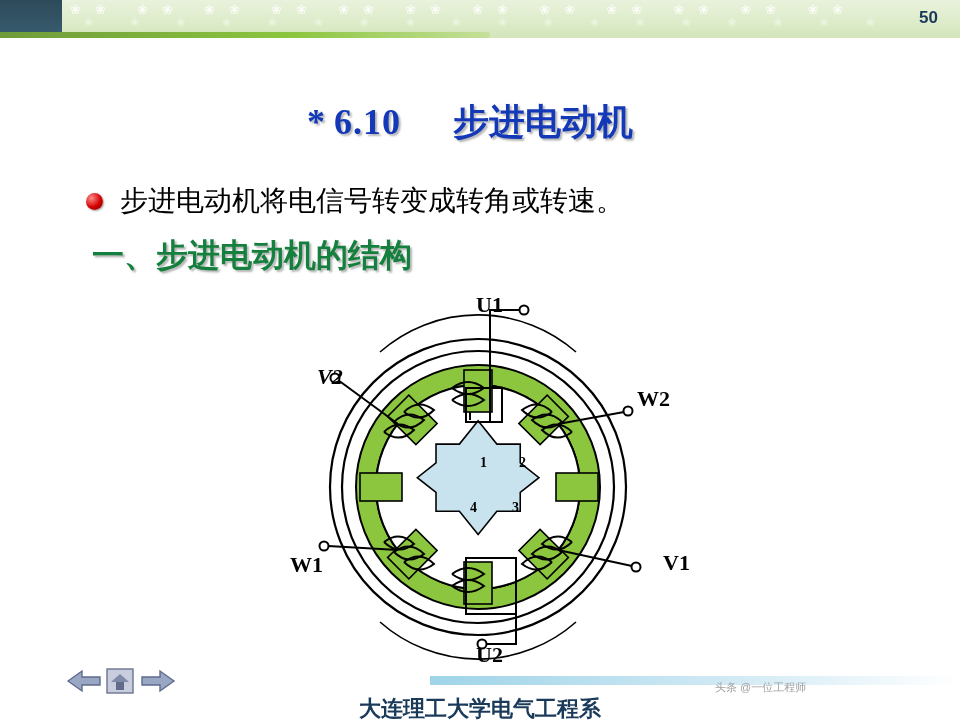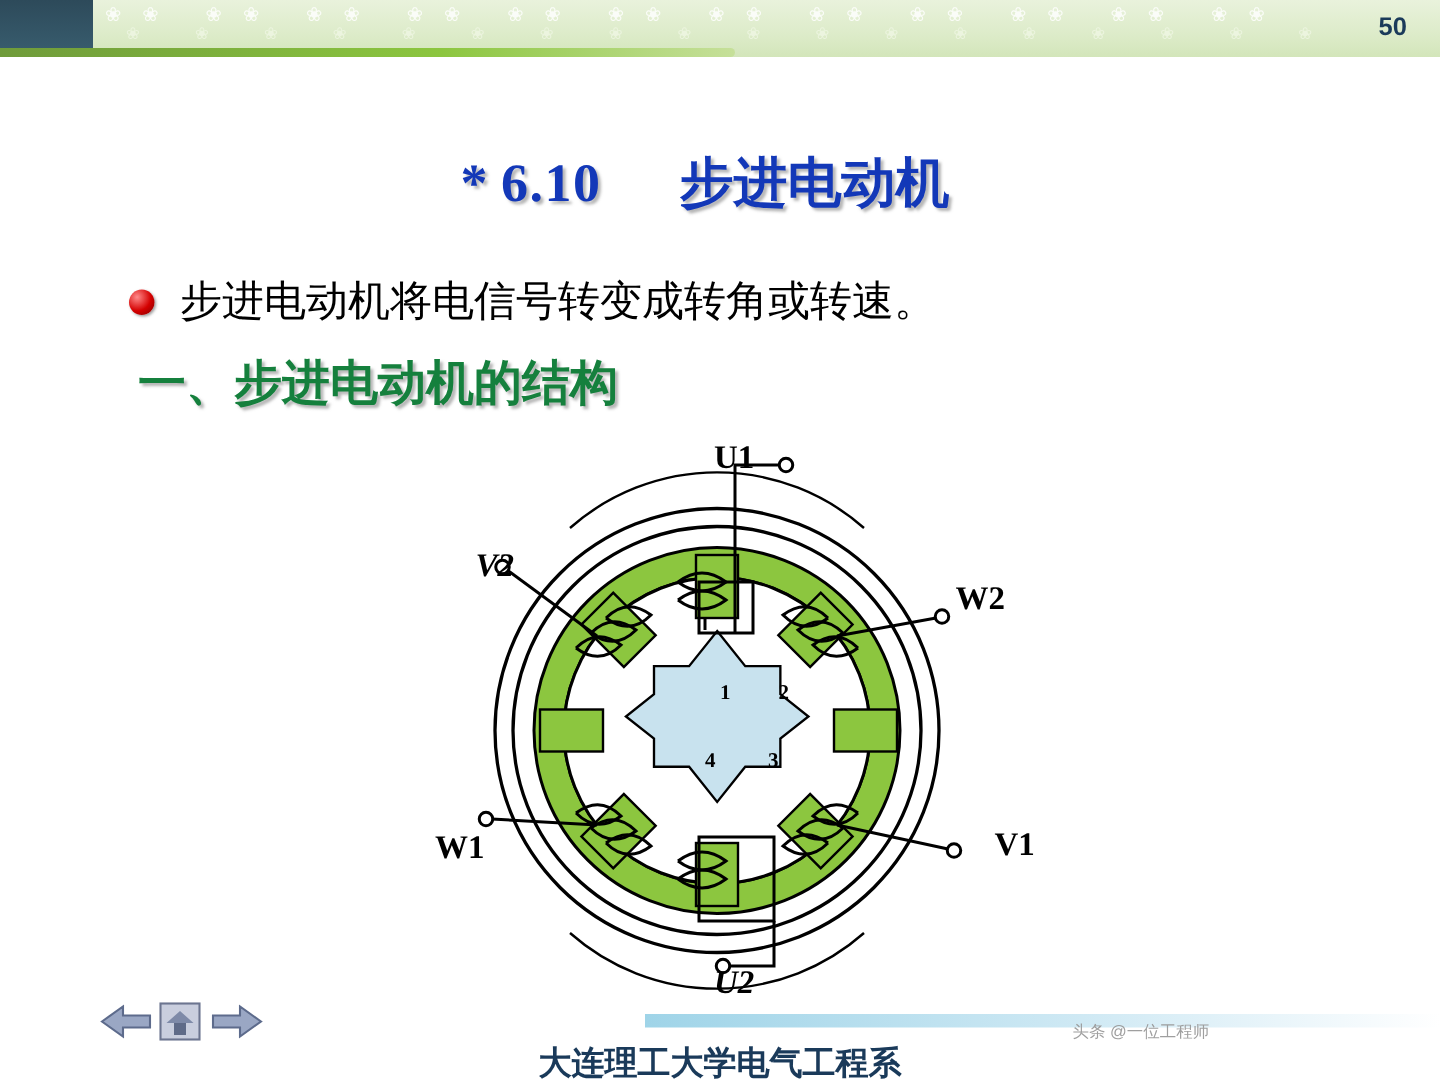--- a/index.html
+++ b/index.html
@@ -268,21 +268,21 @@
       <path d="M100 60 A148 148 0 0 1 296 60"></path>
       <path d="M100 330 A148 148 0 0 0 296 330"></path>
     </g>
   </svg>
 
   <div class="lbl" style="left:196px; top:0px;">U1</div>
   <div class="lbl" style="left:37px;  top:72px;font-style:italic;">V2</div>
   <div class="lbl" style="left:357px; top:94px;">W2</div>
   <div class="lbl" style="left:10px;  top:260px;">W1</div>
   <div class="lbl" style="left:368px; top:258px;margin-left:15px;">V1</div>
-  <div class="lbl" style="left:196px; top:350px;font-style:italic;">U2</div>
+  <div class="lbl" style="left:196px; top:350px;">U2</div>
 
   <div class="rotor-num" style="left:200px; top:163px;">1</div>
   <div class="rotor-num" style="left:239px; top:163px;">2</div>
   <div class="rotor-num" style="left:190px; top:208px;">4</div>
   <div class="rotor-num" style="left:232px; top:208px;">3</div>
 </div>
 
 <div id="footer-bar"></div>
 <div id="footer-text">大连理工大学电气工程系</div>
 <div id="watermark">头条 @一位工程师</div>

